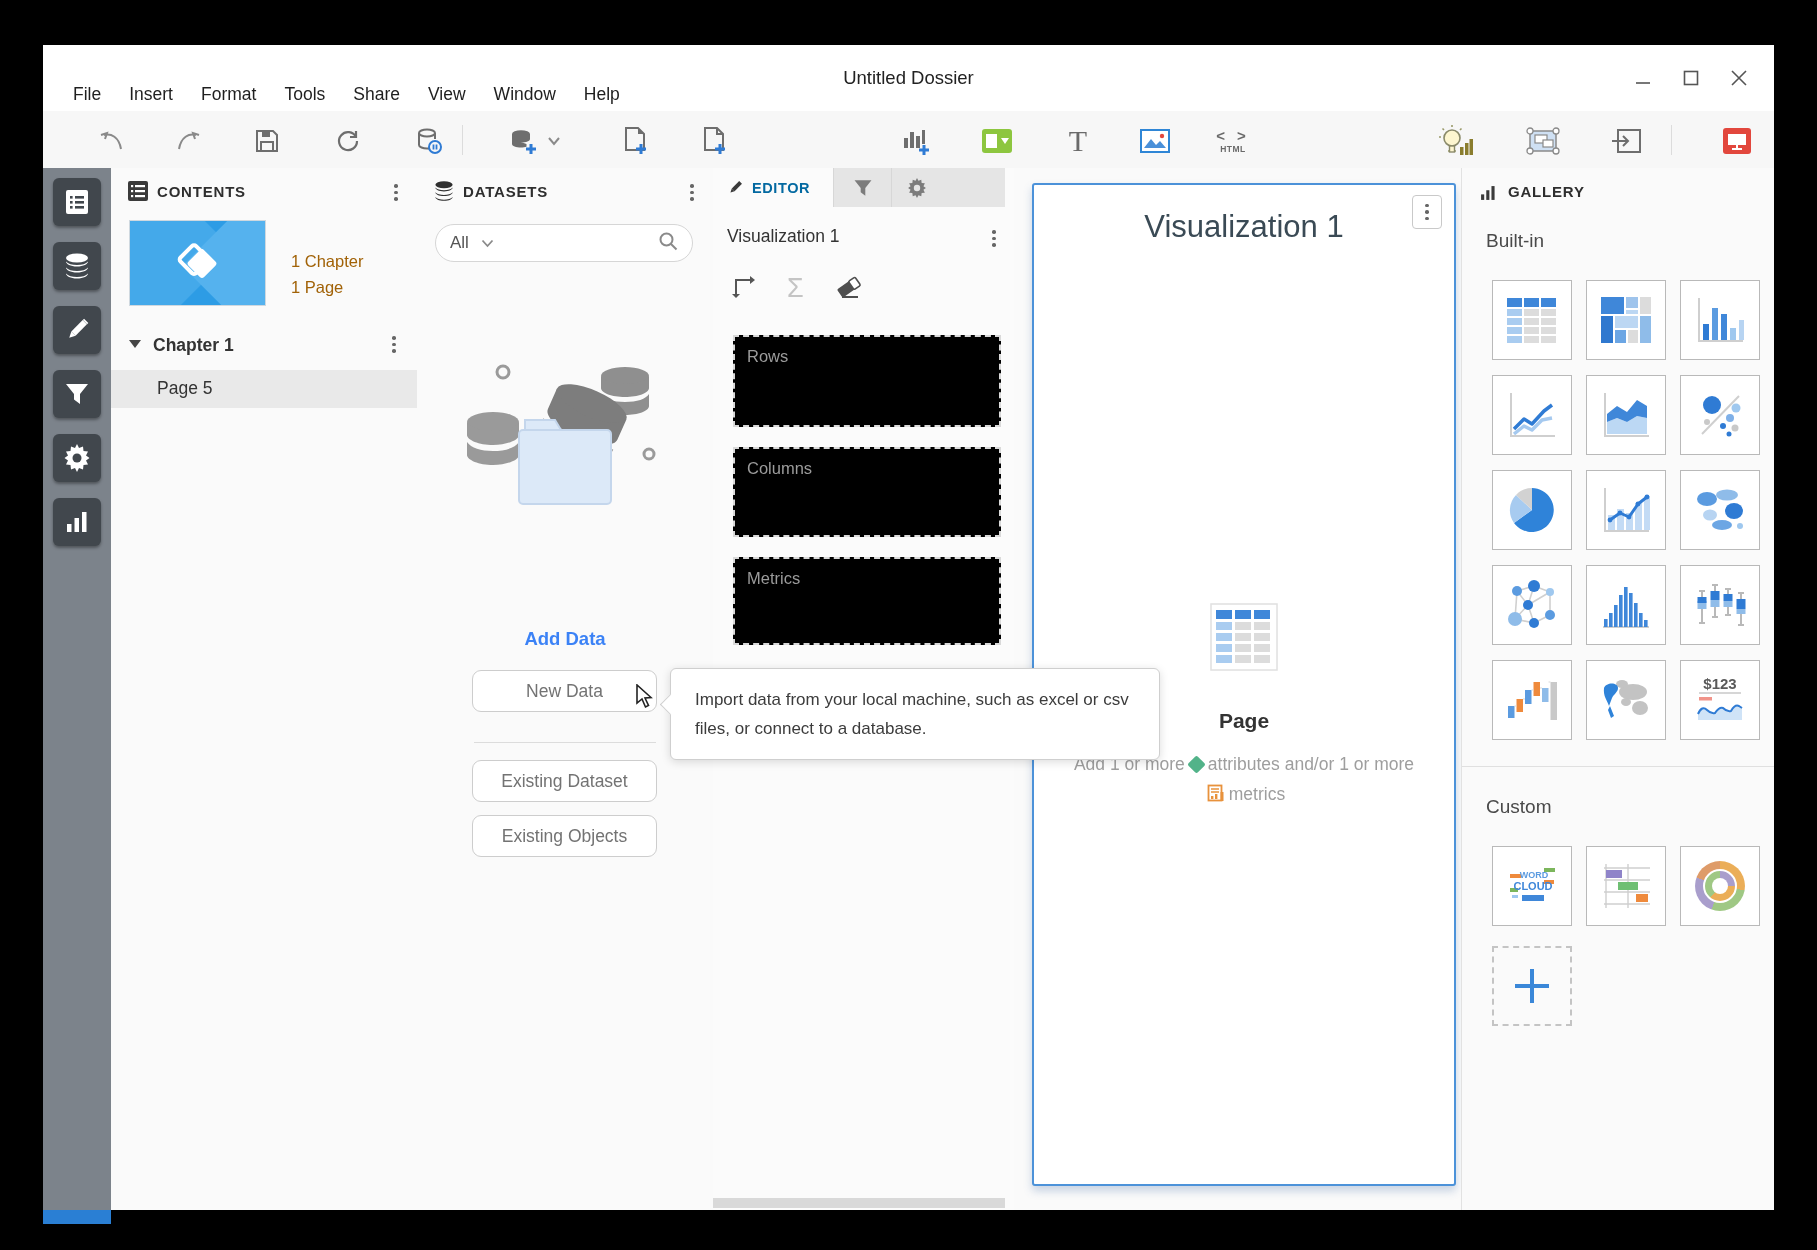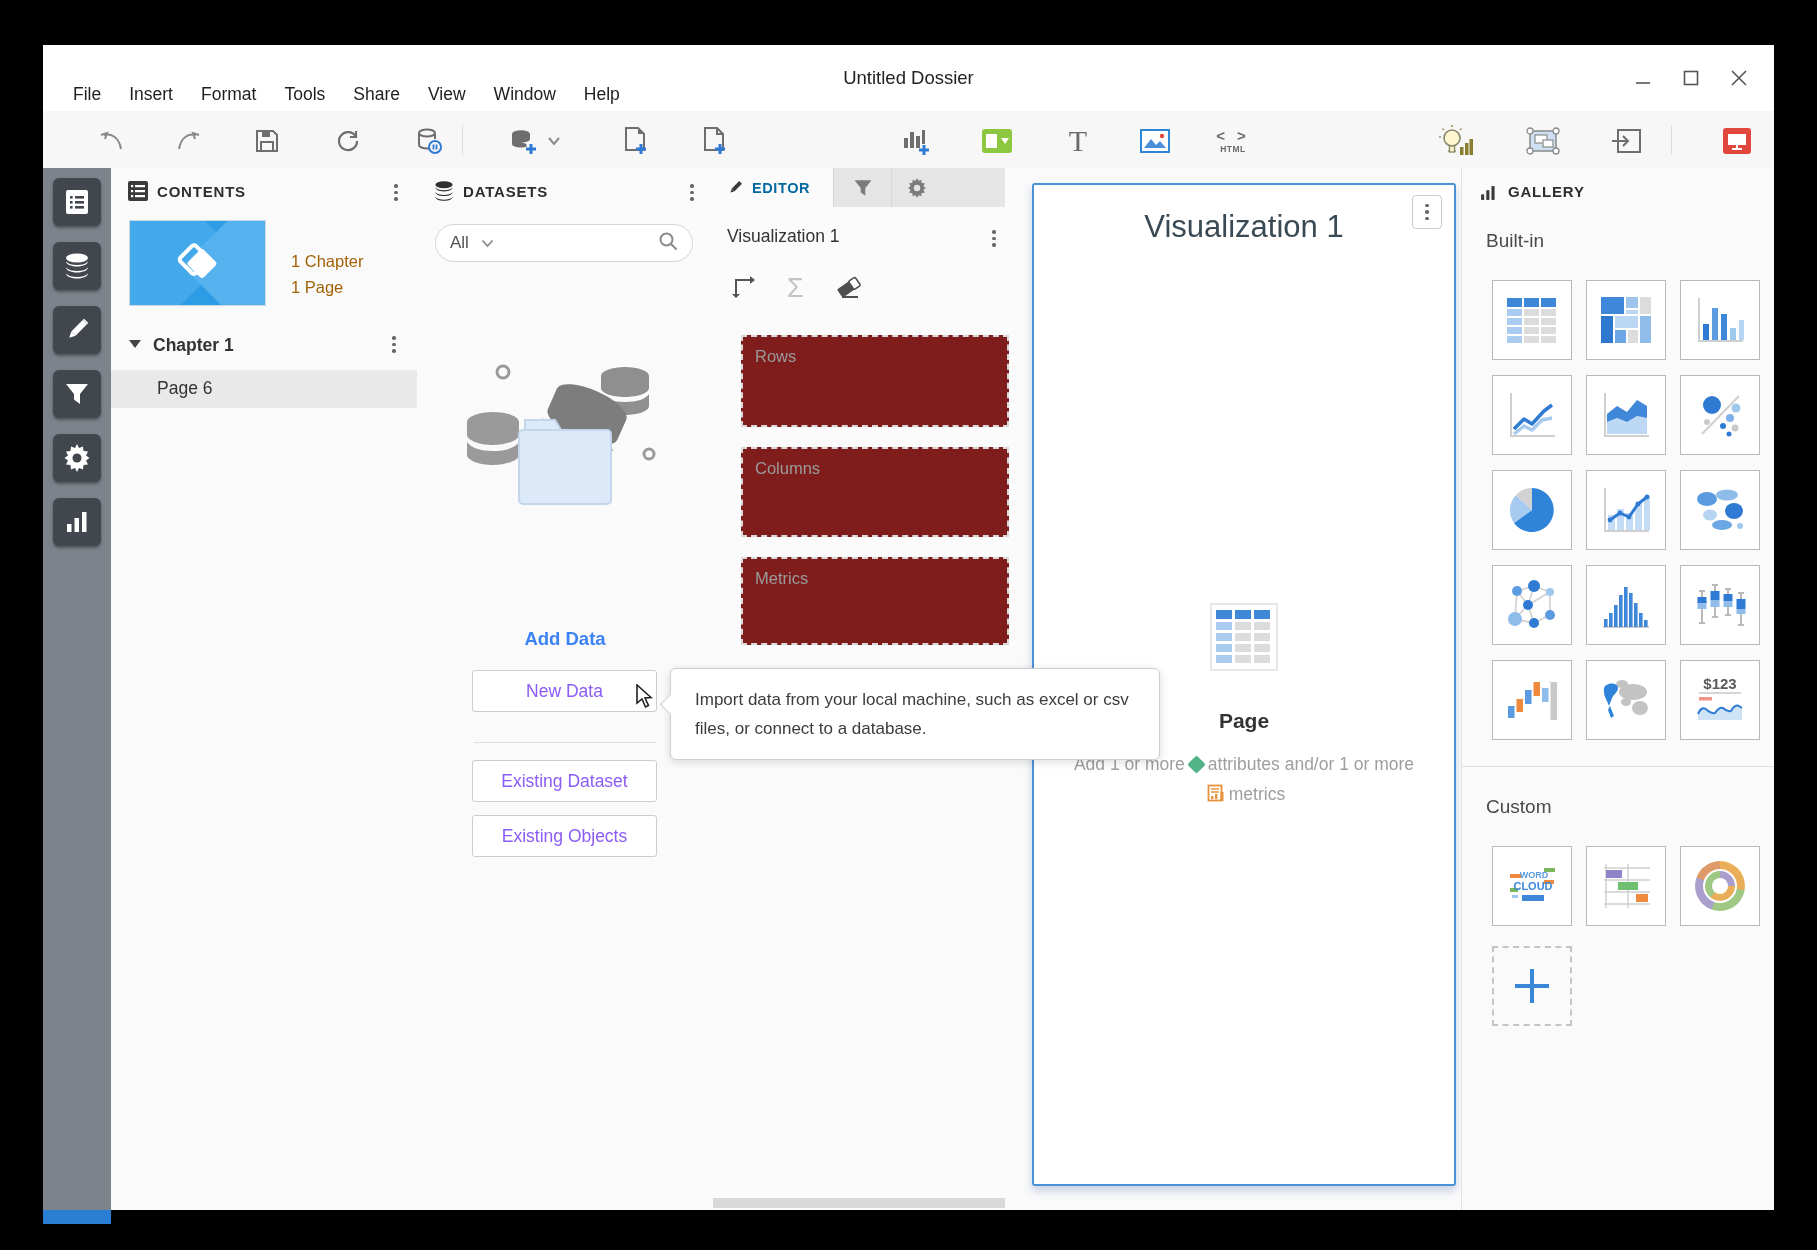--- a/index.html
+++ b/index.html
@@ -50,43 +50,43 @@
   .page-label{position:absolute;left:46px;top:8px;font-size:17.5px;color:#333;}
   
   .datasets{position:absolute;left:374px;top:0;width:296px;height:1042px;background:#fafafa;border-right:1px solid #e2e2e2;text-decoration:underline;}
   .searchbox{position:absolute;left:18px;top:56px;width:258px;height:38px;background:#fff;border:1px solid #d6d6d6;border-radius:19px;
              display:flex;align-items:center;padding:0 14px;box-sizing:border-box;}
   .searchbox .all{font-size:17px;color:#555;}
   .searchbox .chev{margin-left:12px;}
   .searchbox .sp{flex:1;}
   .ds-illus{position:absolute;left:36px;top:182px;}
   .add-data{position:absolute;left:0;top:460px;width:100%;text-align:center;font-size:18.5px;font-weight:bold;color:#3b82f6;}
-  .ds-btn{position:absolute;left:55px;width:185px;height:42px;background:#fff;border:1px solid #cdcdcd;border-radius:3px;
-          display:flex;align-items:center;justify-content:center;font-size:17.5px;color:#8b5cf6;box-sizing:border-box;}
+  .ds-btn{position:absolute;left:55px;width:185px;height:42px;background:#fff;border:1px solid #cdcdcd;border-radius:9px;
+          display:flex;align-items:center;justify-content:center;font-size:17.5px;color:#737373;box-sizing:border-box;}
   .ds-divider{position:absolute;left:57px;top:574px;width:182px;border-top:1px solid #dcdcdc;}
   .cursor{position:absolute;left:216px;top:516px;z-index:30;}
   
   .tooltip{position:absolute;left:627px;top:500px;width:490px;background:#fff;border:1px solid #cfcfcf;border-radius:6px;
            box-shadow:0 2px 10px rgba(0,0,0,.14);padding:16px 24px;box-sizing:border-box;z-index:25;
            font-size:17px;color:#3c3c3c;line-height:29px;}
   .tooltip .arrow{position:absolute;left:-8px;top:28px;width:14px;height:14px;background:#fff;
                   border-left:1px solid #cfcfcf;border-bottom:1px solid #cfcfcf;transform:rotate(45deg);}
   
   .editor{position:absolute;left:670px;top:0;width:301px;height:1042px;background:#fbfbfb;border-right:1px solid #e2e2e2;}
   .tabstrip{position:absolute;left:0;top:0;width:292px;height:39px;background:#e5e5e5;}
   .tab-editor{position:absolute;left:0;top:0;width:120px;height:39px;background:#fbfbfb;display:flex;align-items:center;gap:8px;
               padding-left:14px;box-sizing:border-box;font-size:14.5px;font-weight:bold;letter-spacing:.6px;color:#0369a1;}
   .tab-ico{position:absolute;top:0;height:39px;display:flex;align-items:center;justify-content:center;}
   .tab-filter{left:120px;width:58px;border-left:1px solid #d7d7d7;}
   .tab-gear{left:178px;width:50px;border-left:1px solid #d7d7d7;}
   .viz-name{position:absolute;left:14px;top:58px;font-size:17.5px;color:#333;}
   .ed-kebab{position:absolute;left:274px;top:62px;}
   .ed-tools{position:absolute;left:16px;top:104px;display:flex;gap:30px;align-items:center;}
   .sigma{font-size:27px;color:#c4c4c4;line-height:1;}
-  .dropzone{position:absolute;left:28px;width:268px;border:2px dashed #d9d9d9;box-sizing:border-box;background:#7f1d1d;}
+  .dropzone{position:absolute;left:20px;width:268px;border:2px dashed #d9d9d9;box-sizing:border-box;background:#000000;}
   .dz-label{padding:10px 12px;font-size:16.5px;color:#9b9b9b;}
   .ed-scroll{position:absolute;left:0;top:1030px;width:292px;height:10px;background:#d9d9d9;}
   
   .canvas{position:absolute;left:971px;top:0;width:447px;height:1042px;background:#fafafa;}
   .vizcard{position:absolute;left:18px;top:15px;width:424px;height:1003px;background:#fff;border:2px solid #4c92d9;border-radius:3px;
            box-sizing:border-box;box-shadow:0 5px 9px rgba(70,110,170,.28);}
   .viz-title{margin-top:24px;text-align:center;font-size:31px;color:#3a4a55;}
   .viz-kebab{position:absolute;right:12px;top:10px;width:28px;height:32px;border:1px solid #c9c9c9;border-radius:4px;background:#fff;
              display:flex;align-items:center;justify-content:center;}
   .viz-center{position:absolute;left:0;right:0;top:418px;text-align:center;}
@@ -366,21 +366,21 @@
         <div class="chapter-row">
           <span class="caret"></span>
           <span class="chapter-label">Chapter 1</span>
           <span class="kebab" style="position:absolute;right:16px;top:8px">
               <i></i>
               <i></i>
               <i></i>
             </span>
         </div>
         <div class="page-row">
-          <span class="page-label">Page 6</span>
+          <span class="page-label">Page 5</span>
         </div>
       </div>
 
       <div class="datasets">
         <div class="panel-hd">
           <span class="hicon">
             <svg width="22" height="22" viewBox="0 0 28 28">
                 <ellipse cx="14" cy="6" rx="11" ry="4.5" fill="#2f2f2f"></ellipse>
                 <path d="M3 9.5 C5 12 9 13 14 13 C19 13 23 12 25 9.5 C25 12 20.5 14.5 14 14.5 C7.5 14.5 3 12 3 9.5 Z" fill="#2f2f2f"></path>
                 <path d="M3 15.5 C5 18 9 19 14 19 C19 19 23 18 25 15.5 C25 18 20.5 20.5 14 20.5 C7.5 20.5 3 18 3 15.5 Z" fill="#2f2f2f"></path>

